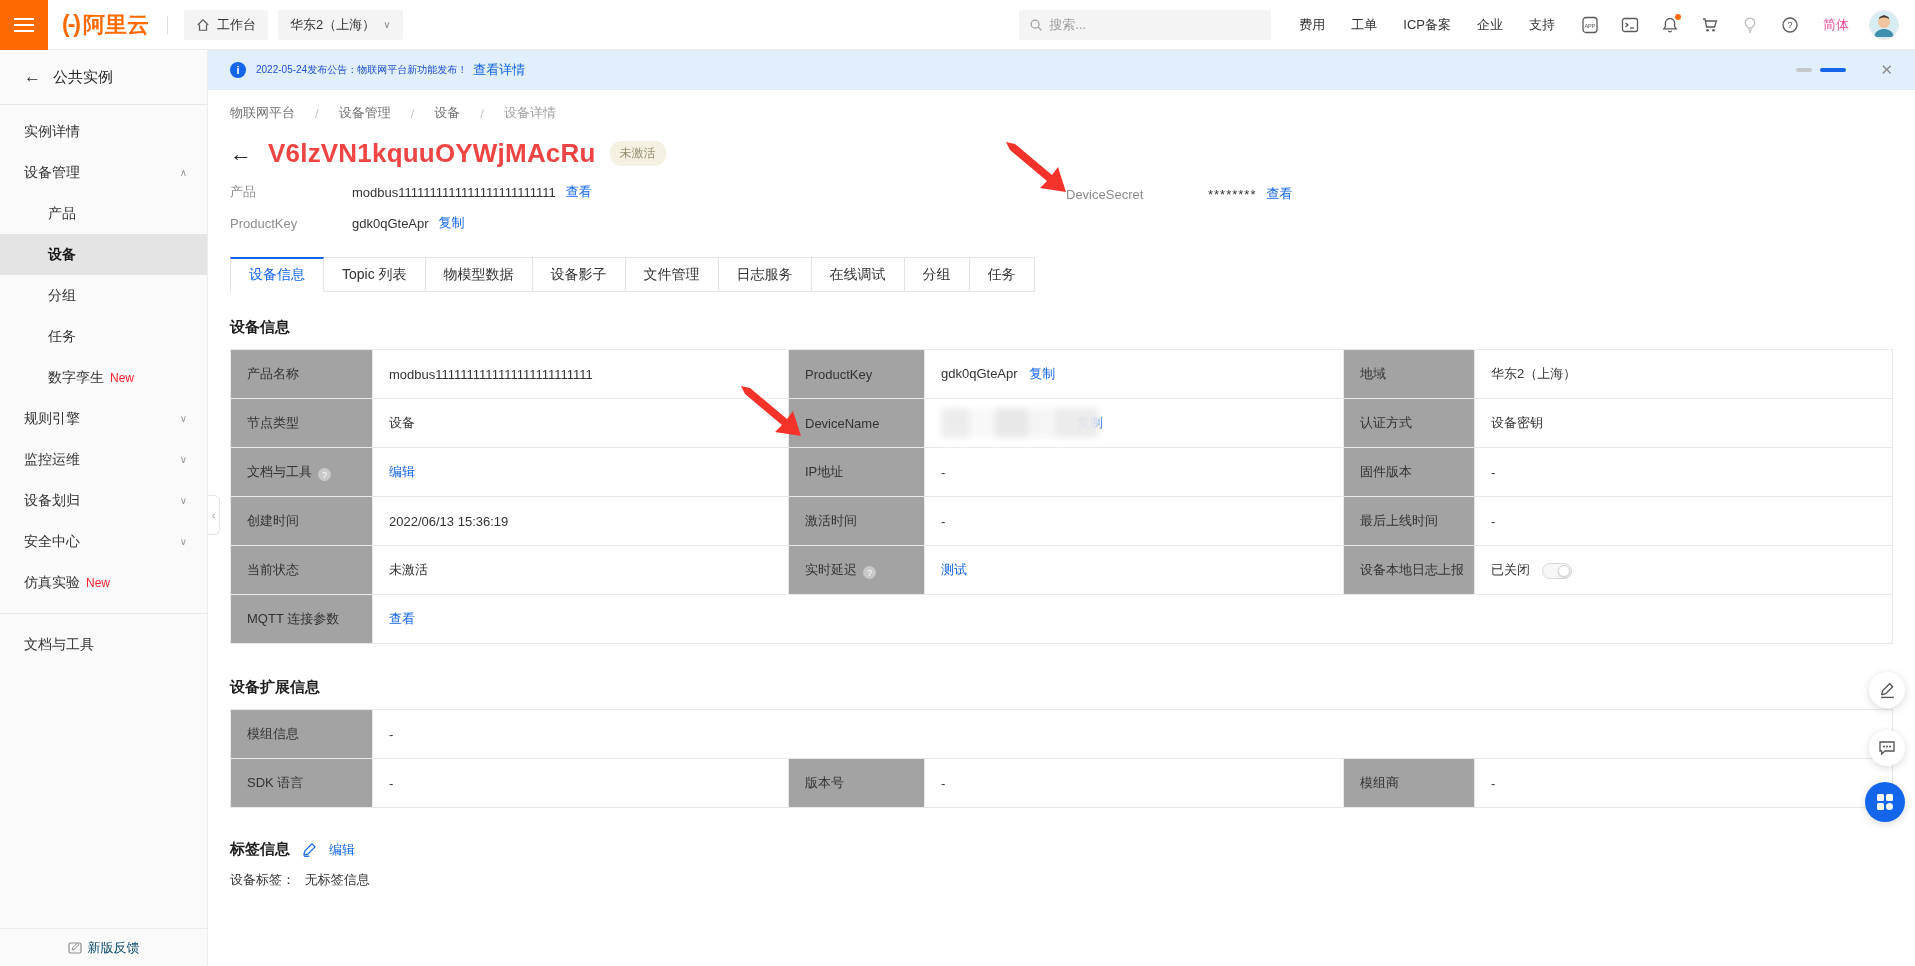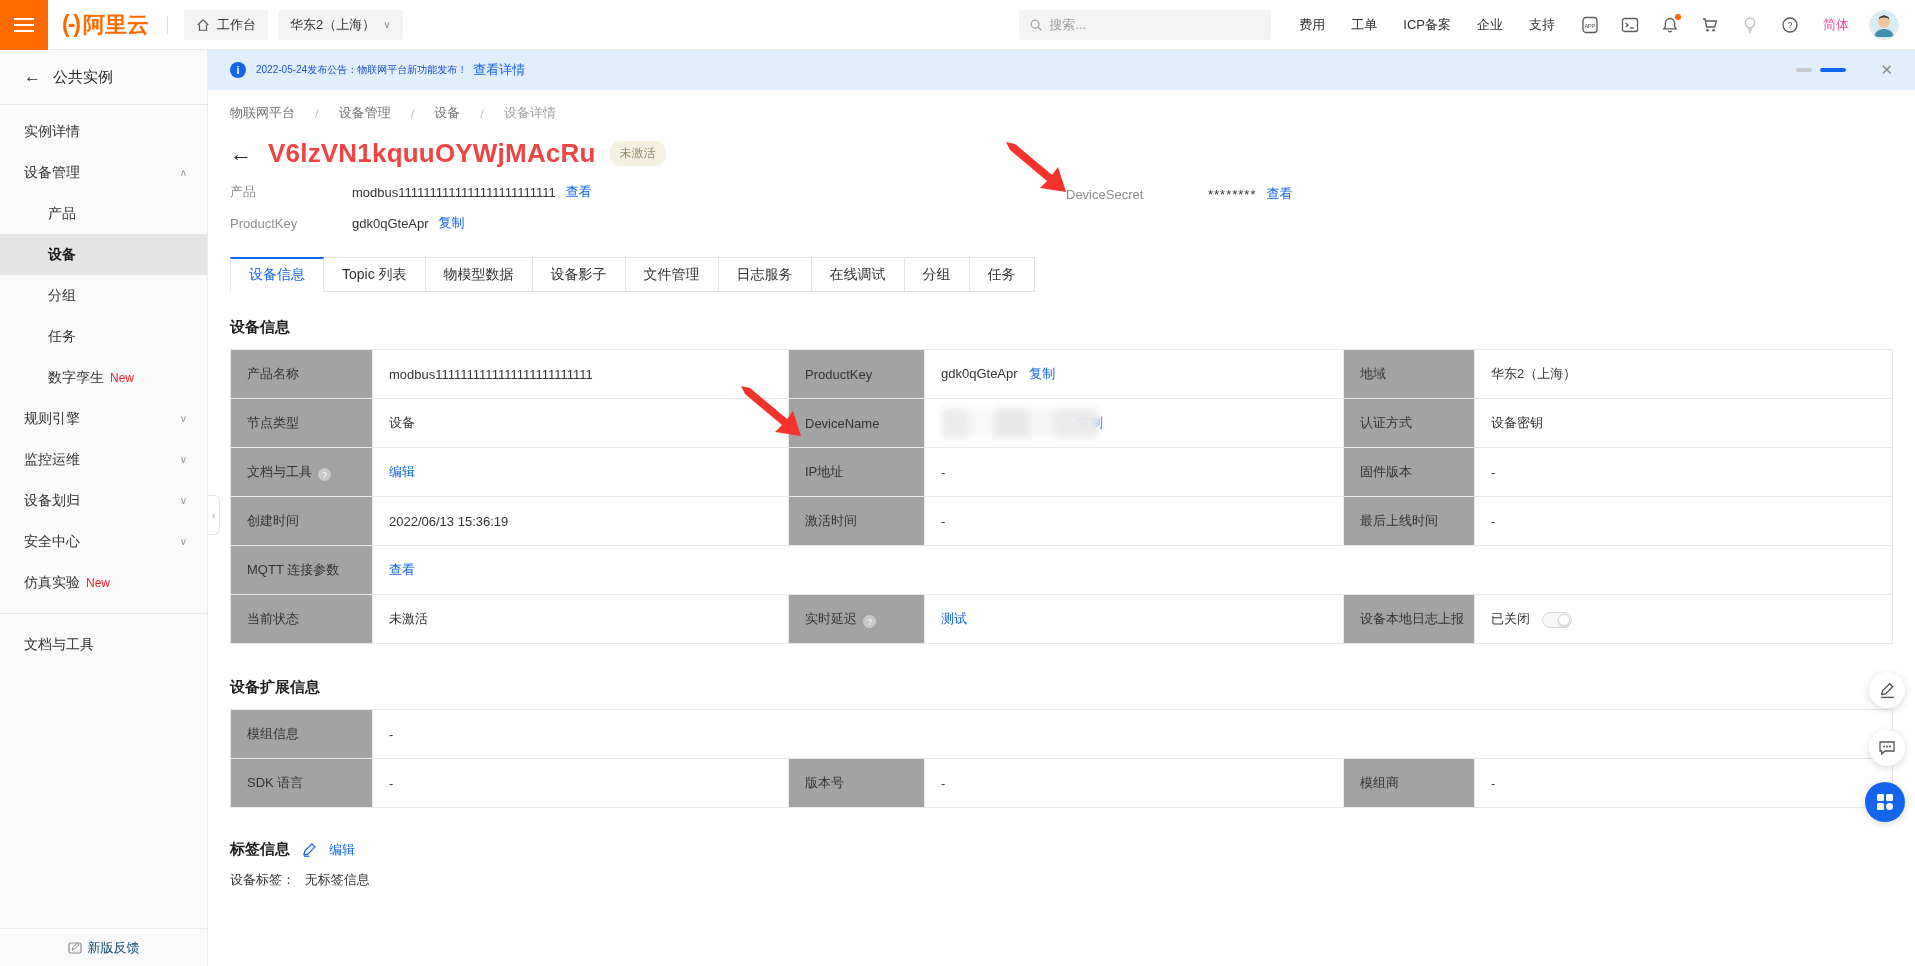--- a/index.html
+++ b/index.html
@@ -381,35 +381,35 @@
     </tr>
     <tr>
       <td class="lab">创建时间</td>
       <td>2022/06/13 15:36:19</td>
       <td class="lab">激活时间</td>
       <td>-</td>
       <td class="lab">最后上线时间</td>
       <td>-</td>
     </tr>
     <tr>
-      <td class="lab">MQTT 连接参数</td>
-      <td colspan="5"><a class="link">查看</a></td>
-    </tr>
-    <tr>
       <td class="lab">当前状态</td>
       <td>未激活</td>
       <td class="lab">
         <span>实时延迟</span><span class="q-icon">?</span>
       </td>
       <td><a class="link">测试</a></td>
       <td class="lab">设备本地日志上报</td>
       <td>
         <span>已关闭</span>
         <span class="toggle"><span class="knob"></span></span>
       </td>
+    </tr>
+    <tr>
+      <td class="lab">MQTT 连接参数</td>
+      <td colspan="5"><a class="link">查看</a></td>
     </tr>
   </tbody>
     </table>
 
   <div class="sec-title" style="margin-top:34px">设备扩展信息</div>
   <table class="kv">
     <colgroup>
         <col style="width:142px">
         <col style="width:416px">
         <col style="width:136px">

